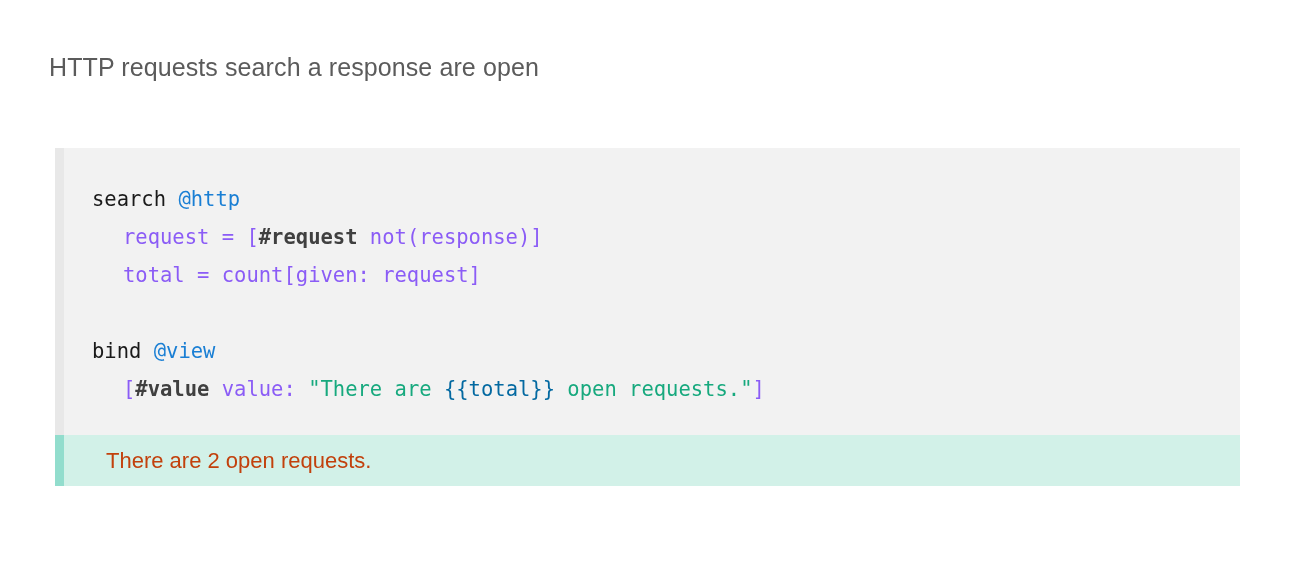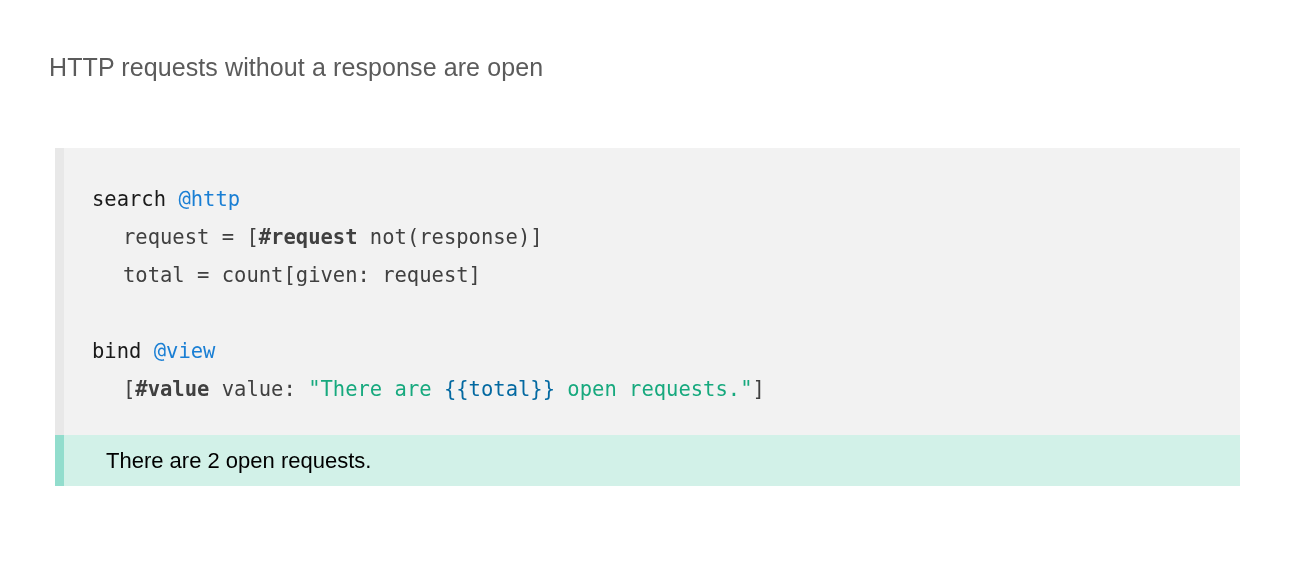--- a/index.html
+++ b/index.html
@@ -68,21 +68,21 @@
     padding-left: 31px;
   }
   .code-line.blank {
     height: 38px;
   }
 
   
   .tok-kw      { color: #1a1a1a; }
   .tok-at      { color: #1a7fd4; }
   .tok-tag     { color: #404040; font-weight: bold; }
-  .tok-plain   { color: #404040; }
+  .tok-plain   { color: #8b5cf6; }
   .tok-string  { color: #17a97e; }
   .tok-interp  { color: #0369a1; }
 
   
   .result-pane {
     position: relative;
     background: #d2f1e8;
     height: 51px;
     display: flex;
     align-items: center;
@@ -93,28 +93,28 @@
     left: 0;
     top: 0;
     bottom: 0;
     width: 9px;
     background: #92ddcd;
   }
   .result-text {
     padding-left: 51px;
     font-family: "Liberation Sans", sans-serif;
     font-size: 22px;
-    color: #000000;
+    color: #c2410c;
     white-space: nowrap;
   }
 </style>
 </head>
 <body>
 
-<div class="page-title">HTTP requests without a response are open</div>
+<div class="page-title">HTTP requests search a response are open</div>
 
 <div class="example-block">
 
   <div class="code-pane">
     <div class="code-gutter"></div>
     <div class="code-lines"><div class="code-line"><span class="tok-kw">search </span><span class="tok-at">@http</span></div><div class="code-line indent"><span class="tok-plain">request = [</span><span class="tok-tag">#request</span><span class="tok-plain"> not(response)]</span></div><div class="code-line indent"><span class="tok-plain">total = count[given: request]</span></div><div class="code-line blank">&nbsp;</div><div class="code-line"><span class="tok-kw">bind </span><span class="tok-at">@view</span></div><div class="code-line indent"><span class="tok-plain">[</span><span class="tok-tag">#value</span><span class="tok-plain"> value: </span><span class="tok-string">"There are </span><span class="tok-interp">{{total}}</span><span class="tok-string"> open requests."</span><span class="tok-plain">]</span></div></div>
   </div>
 
   <div class="result-pane">
     <div class="result-accent"></div>

